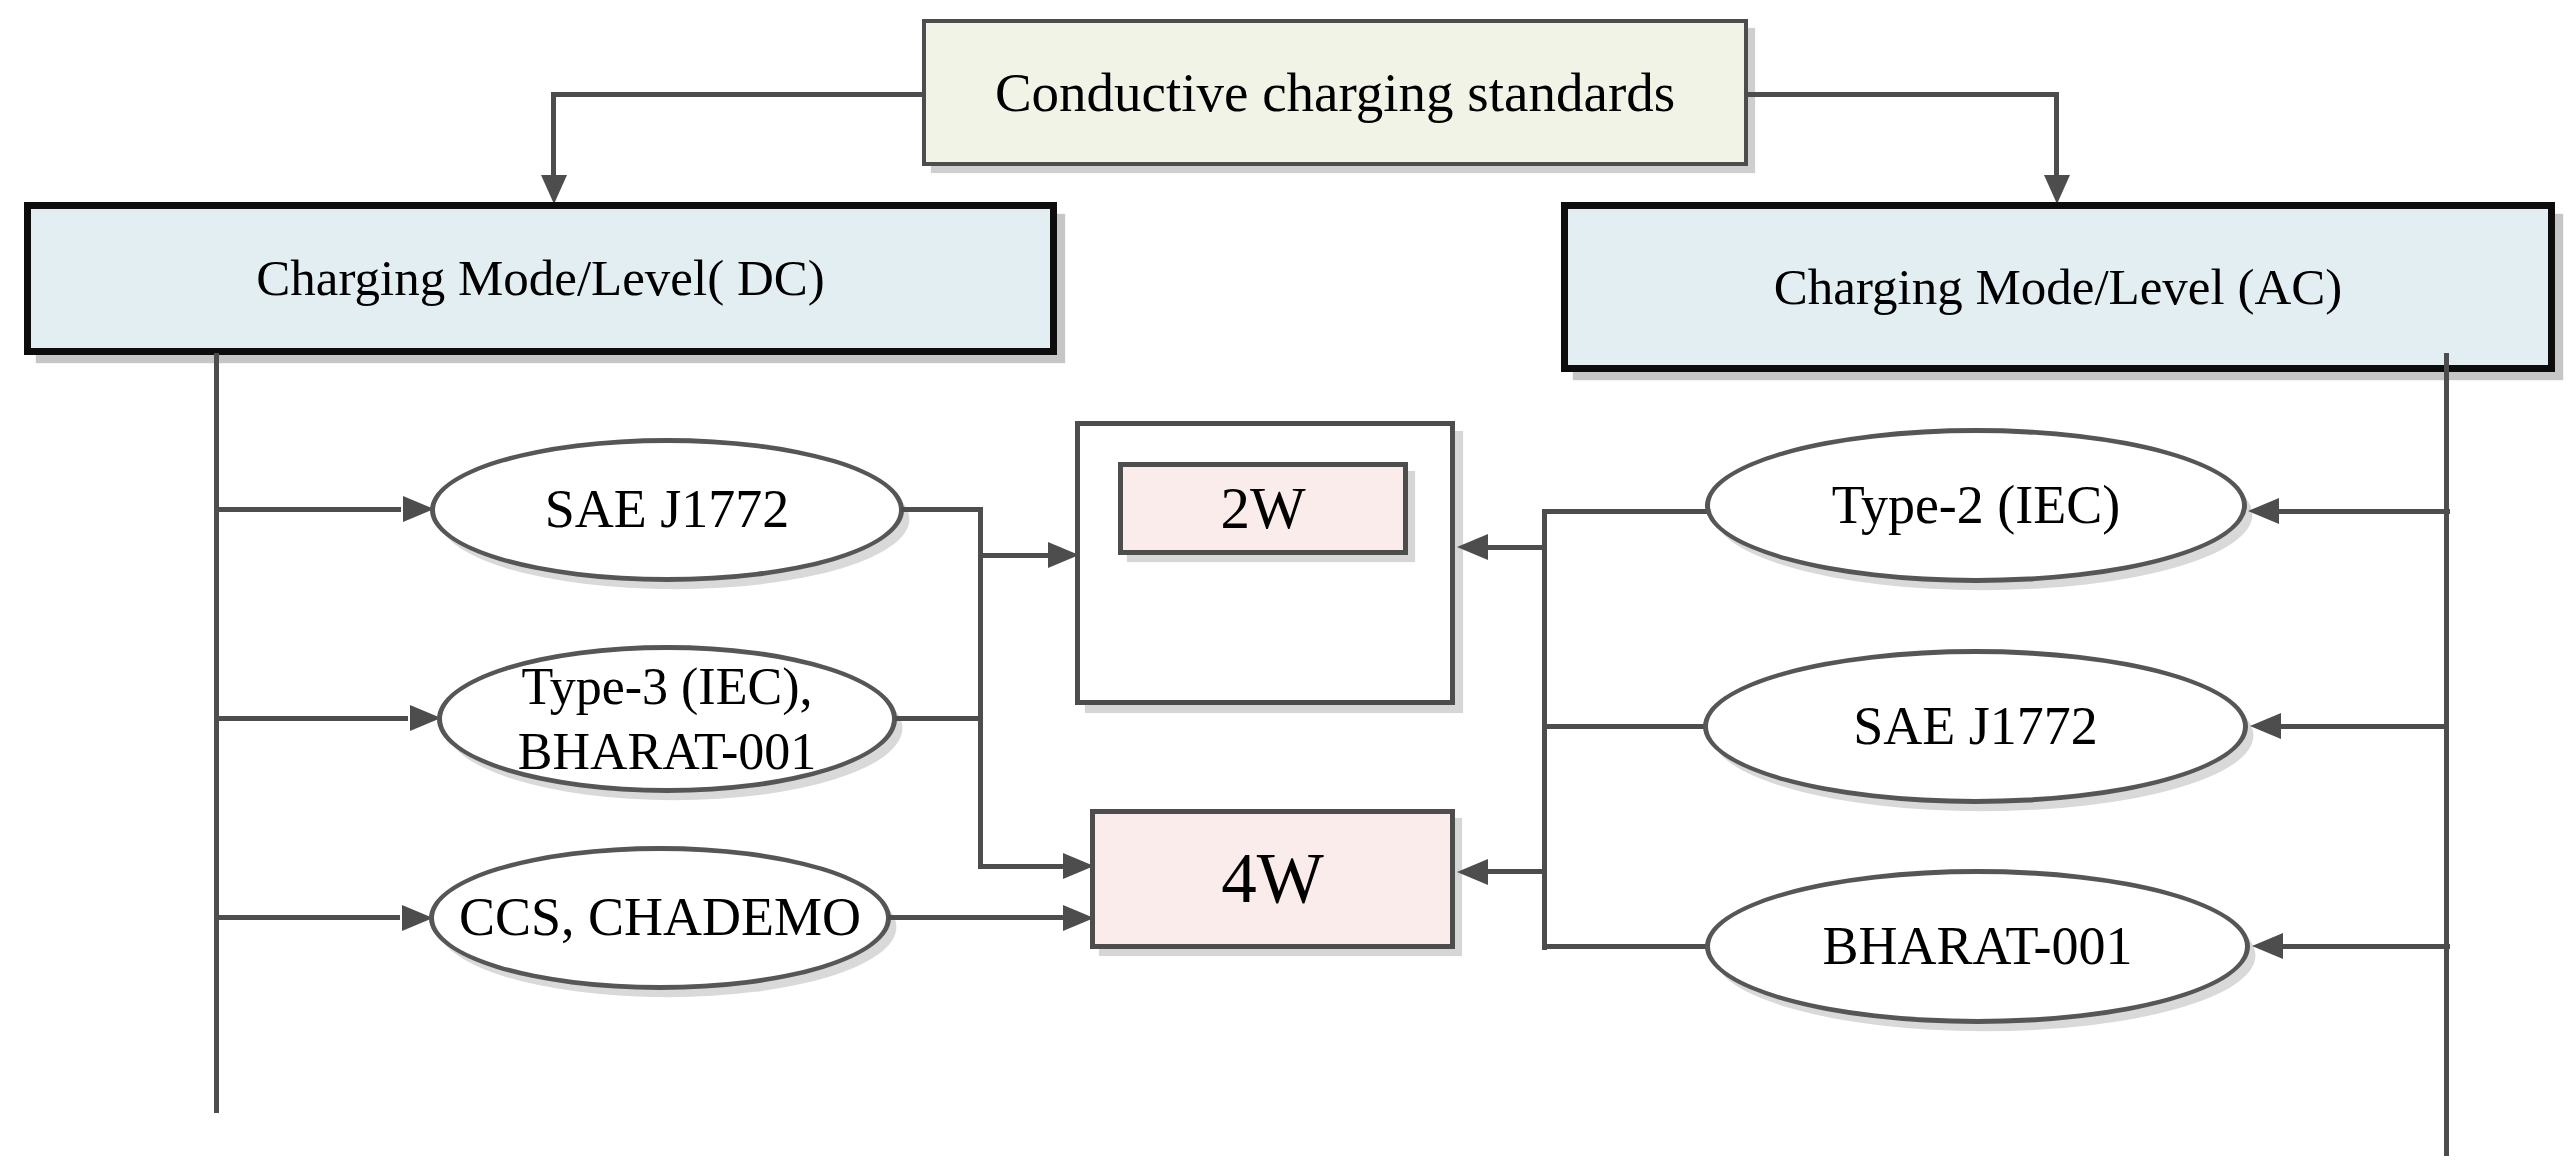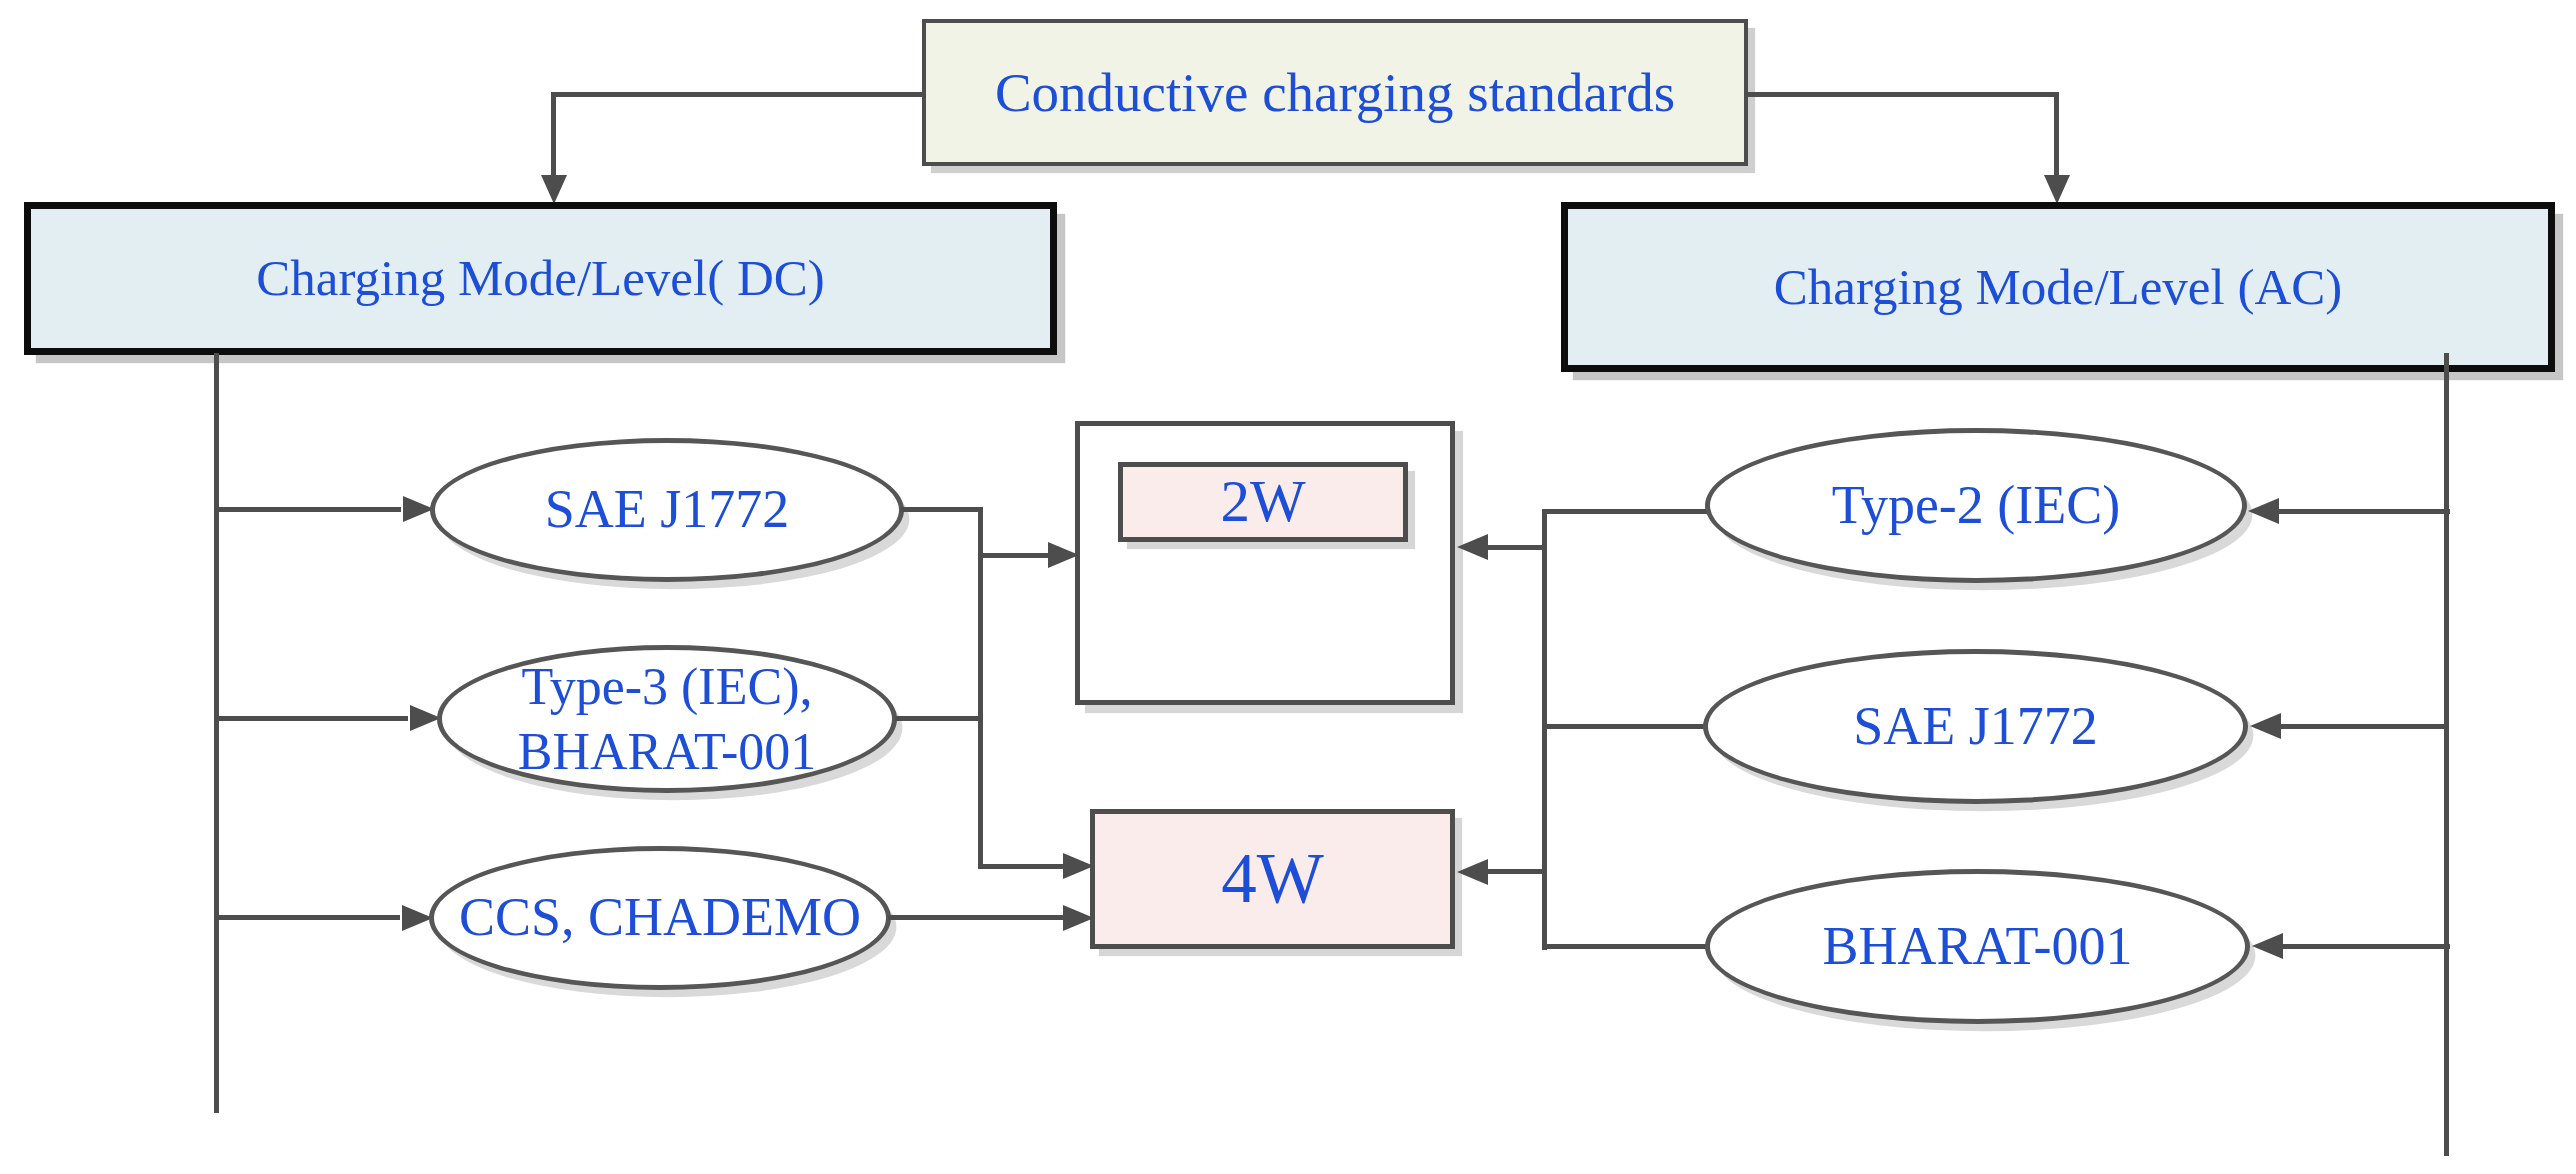--- a/index.html
+++ b/index.html
@@ -1,18 +1,18 @@
 <!DOCTYPE html>
 <html style="--line: #4d4d4d; --root-fill: #f1f3e7; --mode-fill: #e2eef2; --pink-fill: #f9eceb; --ellipse-fill: #ffffff; --ellipse-border: #565656;font-size:14.4px"><head>
 <meta charset="utf-8">
 <style>
   html,body{margin:0;padding:0;background:#ffffff;}
   .canvas{
     position:relative;width:2576px;height:1175px;background:#fff;
-    font-family:"Liberation Serif","DejaVu Serif",serif;color:#1d4ed8;overflow:hidden;
+    font-family:"Liberation Serif","DejaVu Serif",serif;color:#000000;overflow:hidden;
   }
   
   .hline,.vline{position:absolute;background:var(--line);}
   .hline{height:5.4px;}
   .vline{width:5.4px;}
   .arr{position:absolute;width:0;height:0;}
   .arr.right{border-top:13.5px solid transparent;border-bottom:13.5px solid transparent;border-left:31px solid var(--line);}
   .arr.left {border-top:13.5px solid transparent;border-bottom:13.5px solid transparent;border-right:31px solid var(--line);}
   .arr.down {border-left:13.5px solid transparent;border-right:13.5px solid transparent;border-top:29px solid var(--line);}
   
@@ -78,21 +78,21 @@
   <div class="vline" style="left:978px;top:507px;height:362px;"></div>
   <div class="hline" style="left:983px;top:553px;width:65px;"></div>
   <div class="arr right" style="left:1048px;top:542px;"></div>
   <div class="hline" style="left:895px;top:716px;width:88px;"></div>
   <div class="hline" style="left:983px;top:864px;width:80px;"></div>
   <div class="arr right" style="left:1063px;top:853px;"></div>
   <div class="hline" style="left:888px;top:915px;width:175px;"></div>
   <div class="arr right" style="left:1063px;top:905px;"></div>
 
   <div class="node group" style="left:1075px;top:421px;width:380px;height:284px;"></div>
-  <div class="node pink" style="left:1118px;top:462px;width:290px;height:80px;">2W</div>
+  <div class="node pink" style="left:1118px;top:462px;width:290px;height:93px;">2W</div>
   <div class="node pink" style="left:1090px;top:809px;width:365px;height:140px;font-size:71px;">4W</div>
 
   <div class="hline" style="left:1544px;top:509px;width:163px;"></div>
   <div class="vline" style="left:1542px;top:509px;height:441px;"></div>
   <div class="hline" style="left:1488px;top:545px;width:57px;"></div>
   <div class="arr left" style="left:1457px;top:534px;"></div>
   <div class="hline" style="left:1544px;top:724px;width:161px;"></div>
   <div class="hline" style="left:1488px;top:869px;width:57px;"></div>
   <div class="arr left" style="left:1457px;top:859px;"></div>
   <div class="hline" style="left:1544px;top:944px;width:163px;"></div>

